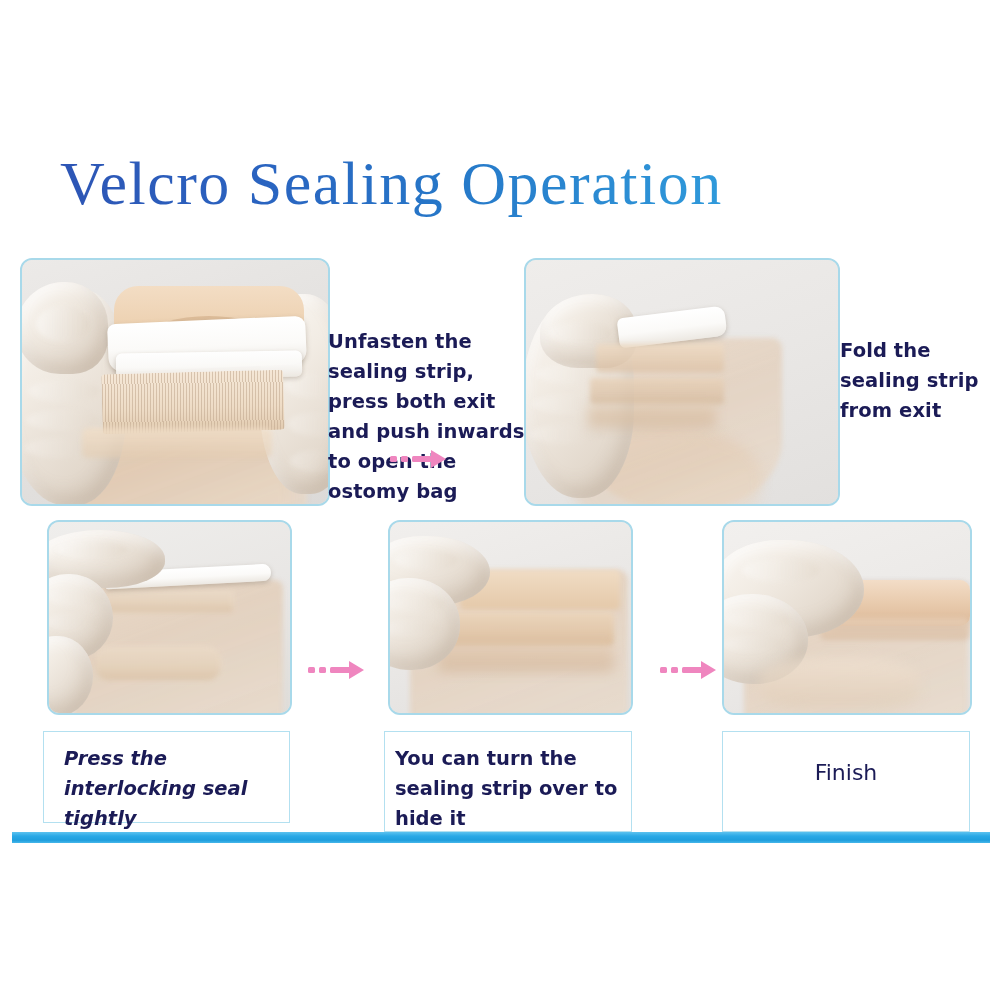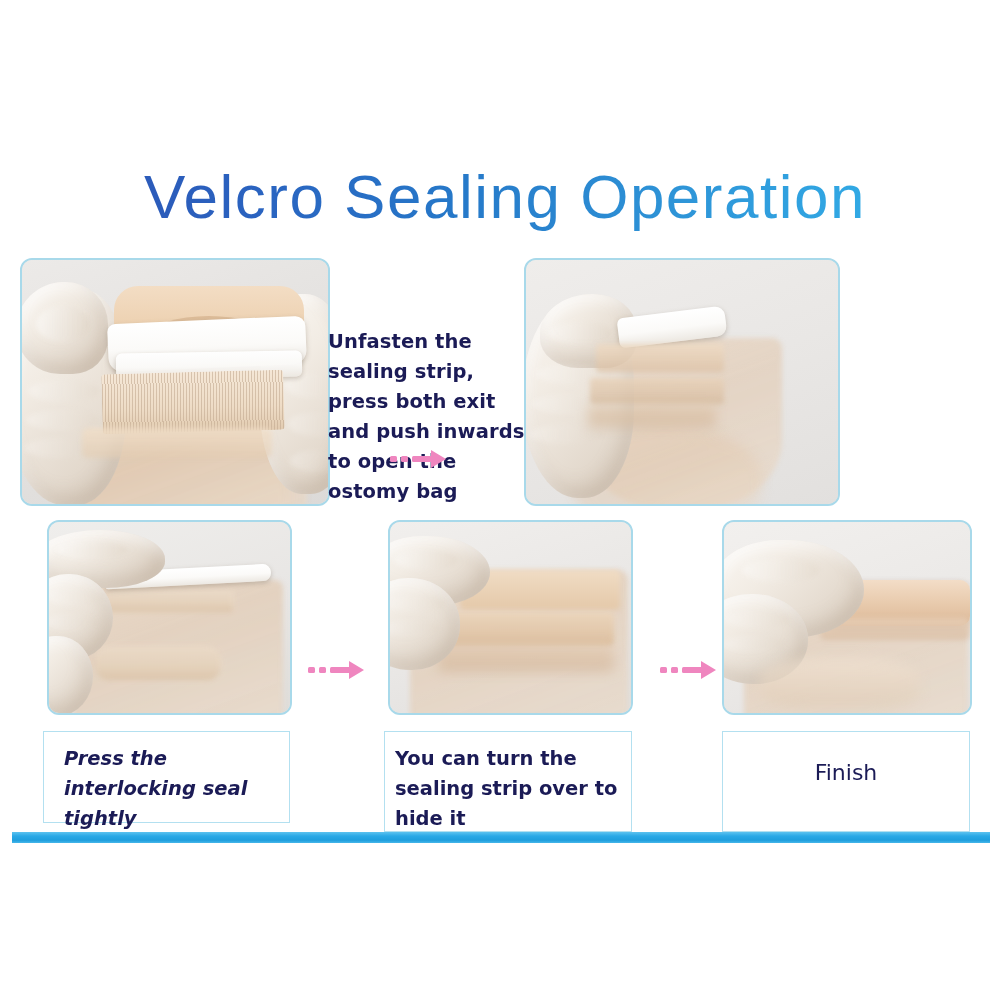--- a/index.html
+++ b/index.html
@@ -19,34 +19,33 @@
     position: absolute;
     left: 0; top: 0;
     width: 1000px;
     height: 1000px;
   }
 
   
   .title {
     position: absolute;
     left: 60px;
-    top: 157px;
+    top: 143px;
     width: 890px;
     height: 80px;
-    font-family: Liberation Sans, sans-serif;
+    font-family: Liberation Serif, serif;
     font-size: 62px;
     font-weight: 400;
     letter-spacing: 1.5px;
     line-height: 80px;
     white-space: nowrap;
     background-image: linear-gradient(90deg, #2d55b5 0%, #2a63c0 22%, #2679c9 45%, #2e95d8 70%, #33b2ea 100%);
     -webkit-background-clip: text;
     background-clip: text;
     color: transparent;
-    text-align: center;
     -webkit-text-fill-color: transparent;
   }
 
   
   .photo {
     position: absolute;
     border: 2px solid #a8d9ea;
     border-radius: 12px;
     overflow: hidden;
     background: #e9e9e7;
@@ -215,20 +214,21 @@
 
       <div class="blob soft" style="left:70px; top:84px; width:128px; height:28px; border-radius:4px;
             background:linear-gradient(180deg,rgba(238,219,197,.9),rgba(219,192,164,.75));"></div>
       <div class="blob soft" style="left:64px; top:118px; width:134px; height:26px; border-radius:4px;
             background:linear-gradient(180deg,rgba(232,210,186,.85),rgba(212,184,155,.7));"></div>
       <div class="blob softer" style="left:62px; top:146px; width:128px; height:22px; border-radius:4px;
             background:linear-gradient(180deg,rgba(224,198,170,.7),rgba(206,176,146,.55));"></div>
     </div>
   </div>
 
+  <div class="caption-free" style="left:840px; top:336px; width:160px;">Fold the sealing strip from exit</div>
 
   <div class="photo" style="left:47px; top:520px; width:245px; height:195px;">
     <div class="scene">
       <div class="backdrop" style="background:linear-gradient(160deg,#efeeec 0%,#e8e6e4 55%,#dfddda 100%);"></div>
 
       <div class="blob film soft" style="left:24px; top:58px; width:210px; height:140px; border-radius:4px 8px 6px 6px; opacity:.85;"></div>
 
       <div class="blob strip-ribbed soft" style="left:58px; top:68px; width:126px; height:22px; border-radius:3px; opacity:.9;"></div>
       <div class="blob strip-ribbed soft" style="left:46px; top:124px; width:126px; height:34px; border-radius:14px; opacity:.92;"></div>
 

